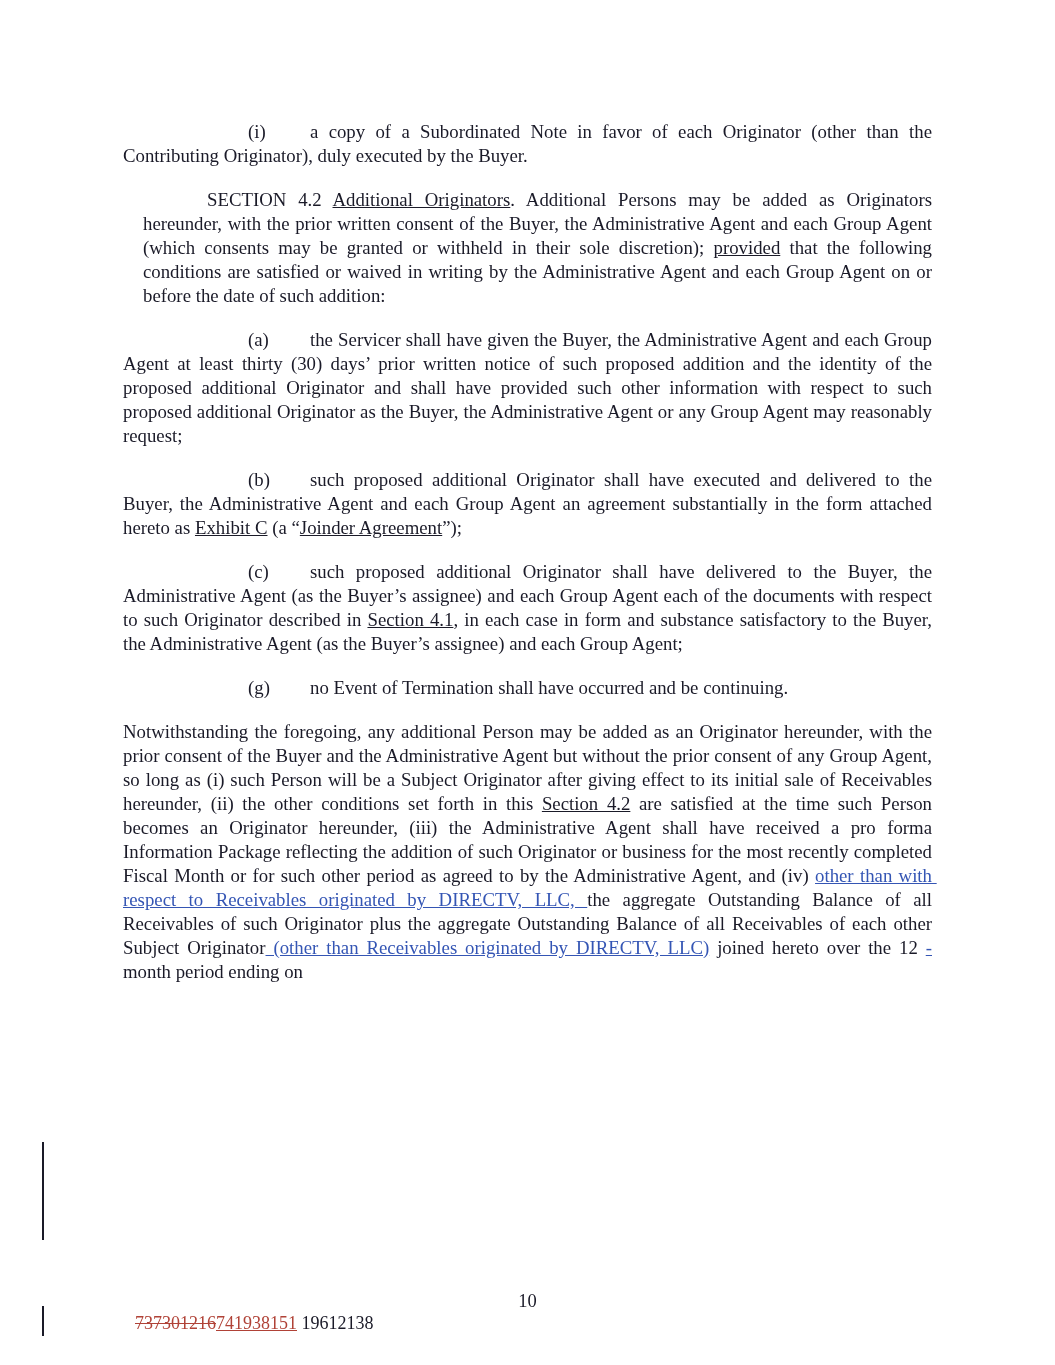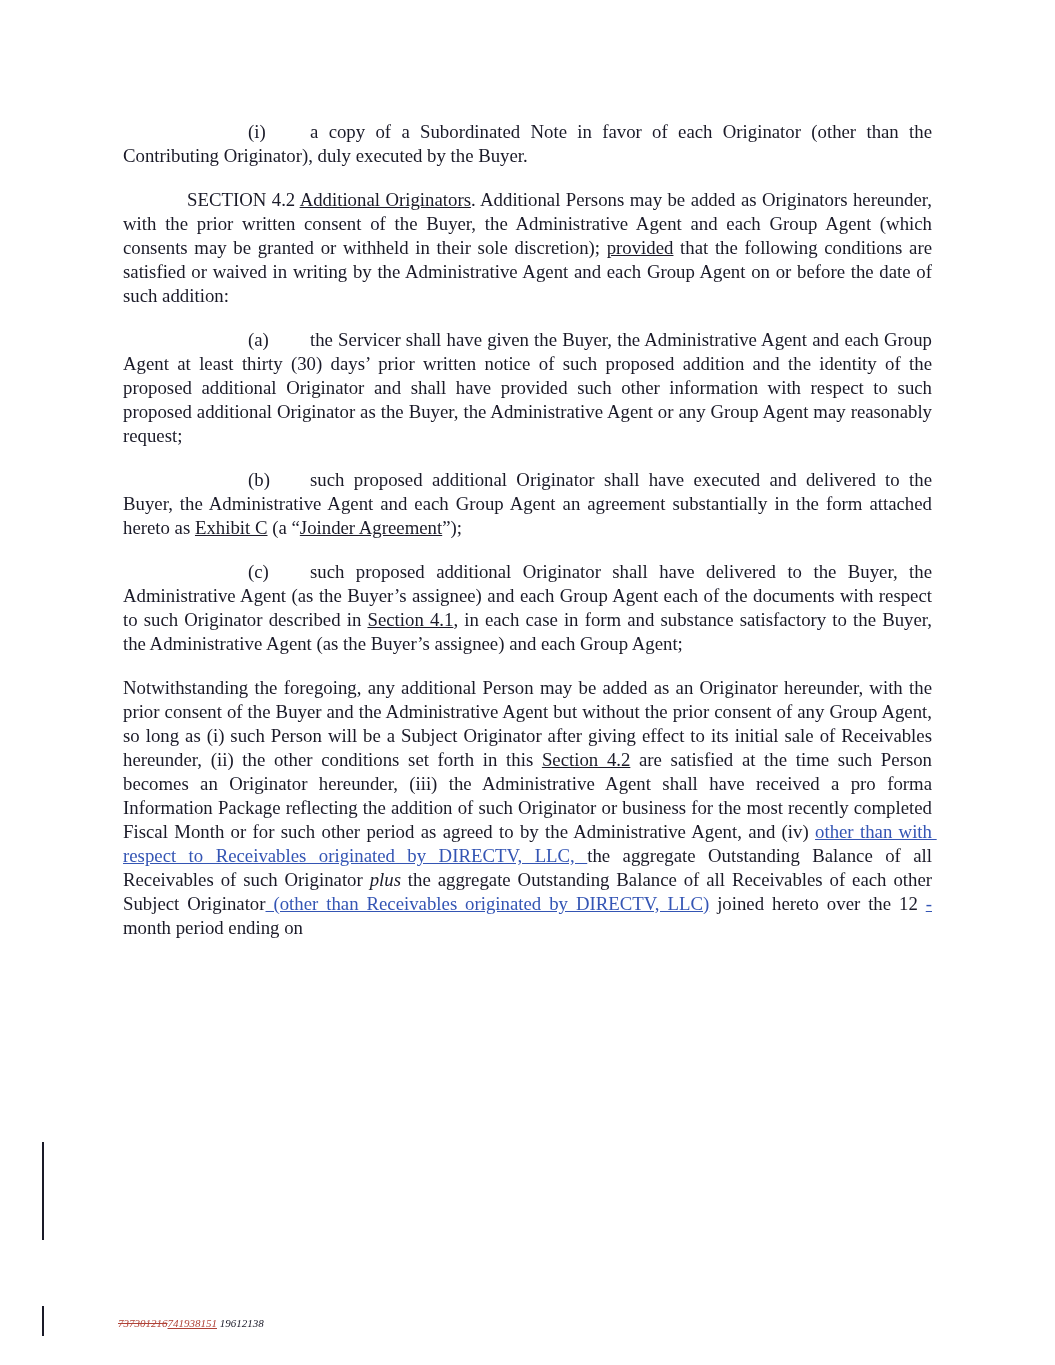--- a/index.html
+++ b/index.html
@@ -16,49 +16,48 @@
   .content {
     position: absolute;
     left: 123px;
     top: 120px;
     width: 809px;
     font-size: 18.8px;
     line-height: 24px;
     text-align: justify;
   }
   p.para { margin: 0 0 20px 0; }
-  p.para.indent-section { text-indent: 64px; }
+  p.para.indent-section { text-indent: 64px; margin-left: 20px; }
   p.para.indent-item { text-indent: 125px; }
   p.para.flush { text-indent: 0; }
   .marker {
     display: inline-block;
     width: 62px;
     text-indent: 0;
   }
   .run { white-space: pre-wrap; }
   .underline { text-decoration: underline; }
-  .italic { font-style: italic; }
+  .italic { }
   .insertion { color: var(--ins-color, #3455b4); text-decoration: underline; }
   .deletion { color: var(--del-color, #b04237); text-decoration: line-through; }
   .insertion-red { color: var(--del-color, #b04237); text-decoration: underline; }
   .page-number {
     position: absolute;
     left: 0;
     right: 0;
     top: 1291px;
     text-align: center;
     font-size: 18.5px;
   }
   .footer-id {
     position: absolute;
-    left: 118px;
+    left: 135px;
     top: 1314px;
-    font-size: 11px;
+    font-size: 18px;
     line-height: 18px;
-    font-style: italic;
   }
   .change-bar {
     position: absolute;
     left: 42px;
     width: 2px;
     background: var(--text-color, #1a1a28);
   }
   .change-bar.bar1 { top: 1142px; height: 98px; }
   .change-bar.bar2 { top: 1306px; height: 30px; }
 </style>
@@ -67,16 +66,18 @@
 
 <div class="page">
   <div class="change-bar bar1"></div>
   <div class="change-bar bar2"></div>
   <div class="content">
       <p class="para indent-item"><span class="marker">(i)</span><span class="run">a copy of a Subordinated Note in favor of each Originator (other than the Contributing Originator), duly executed by the Buyer.</span></p>
       <p class="para indent-section"><span class="run">SECTION 4.2 </span><span class="run underline">Additional Originators</span><span class="run">. Additional Persons may be added as Originators hereunder, with the prior written consent of the Buyer, the Administrative Agent and each Group Agent (which consents may be granted or withheld in their sole discretion); </span><span class="run underline">provided</span><span class="run"> that the following conditions are satisfied or waived in writing by the Administrative Agent and each Group Agent on or before the date of such addition:</span></p>
       <p class="para indent-item"><span class="marker">(a)</span><span class="run">the Servicer shall have given the Buyer, the Administrative Agent and each Group Agent at least thirty (30) days’ prior written notice of such proposed addition and the identity of the proposed additional Originator and shall have provided such other information with respect to such proposed additional Originator as the Buyer, the Administrative Agent or any Group Agent may reasonably request;</span></p>
       <p class="para indent-item"><span class="marker">(b)</span><span class="run">such proposed additional Originator shall have executed and delivered to the Buyer, the Administrative Agent and each Group Agent an agreement substantially in the form attached hereto as </span><span class="run underline">Exhibit C</span><span class="run"> (a “</span><span class="run underline">Joinder Agreement</span><span class="run">”);</span></p>
       <p class="para indent-item"><span class="marker">(c)</span><span class="run">such proposed additional Originator shall have delivered to the Buyer, the Administrative Agent (as the Buyer’s assignee) and each Group Agent each of the documents with respect to such Originator described in </span><span class="run underline">Section 4.1</span><span class="run">, in each case in form and substance satisfactory to the Buyer, the Administrative Agent (as the Buyer’s assignee) and each Group Agent;</span></p>
+      <p class="para indent-item"><span class="marker">(g)</span><span class="run">no Event of Termination shall have occurred and be continuing.</span></p>
       <p class="para flush"><span class="run">Notwithstanding the foregoing, any additional Person may be added as an Originator hereunder, with the prior consent of the Buyer and the Administrative Agent but without the prior consent of any Group Agent, so long as (i) such Person will be a Subject Originator after giving effect to its initial sale of Receivables hereunder, (ii) the other conditions set forth in this </span><span class="run underline">Section 4.2</span><span class="run"> are satisfied at the time such Person becomes an Originator hereunder, (iii) the Administrative Agent shall have received a pro forma Information Package reflecting the addition of such Originator or business for the most recently completed Fiscal Month or for such other period as agreed to by the Administrative Agent, and (iv) </span><span class="run insertion">other than with respect to Receivables originated by DIRECTV, LLC, </span><span class="run">the aggregate Outstanding Balance of all Receivables of such Originator </span><span class="run italic">plus</span><span class="run"> the aggregate Outstanding Balance of all Receivables of each other Subject Originator</span><span class="run insertion"> (other than Receivables originated by DIRECTV, LLC)</span><span class="run"> joined hereto over the 12 </span><span class="run insertion">-</span><span class="run">month period ending on</span></p>
     </div>
+  <div class="page-number">10</div>
   <div class="footer-id"><span class="run deletion">737301216</span><span class="run insertion-red">741938151</span><span class="run"> 19612138</span></div>
 </div>
 
 </body></html>

